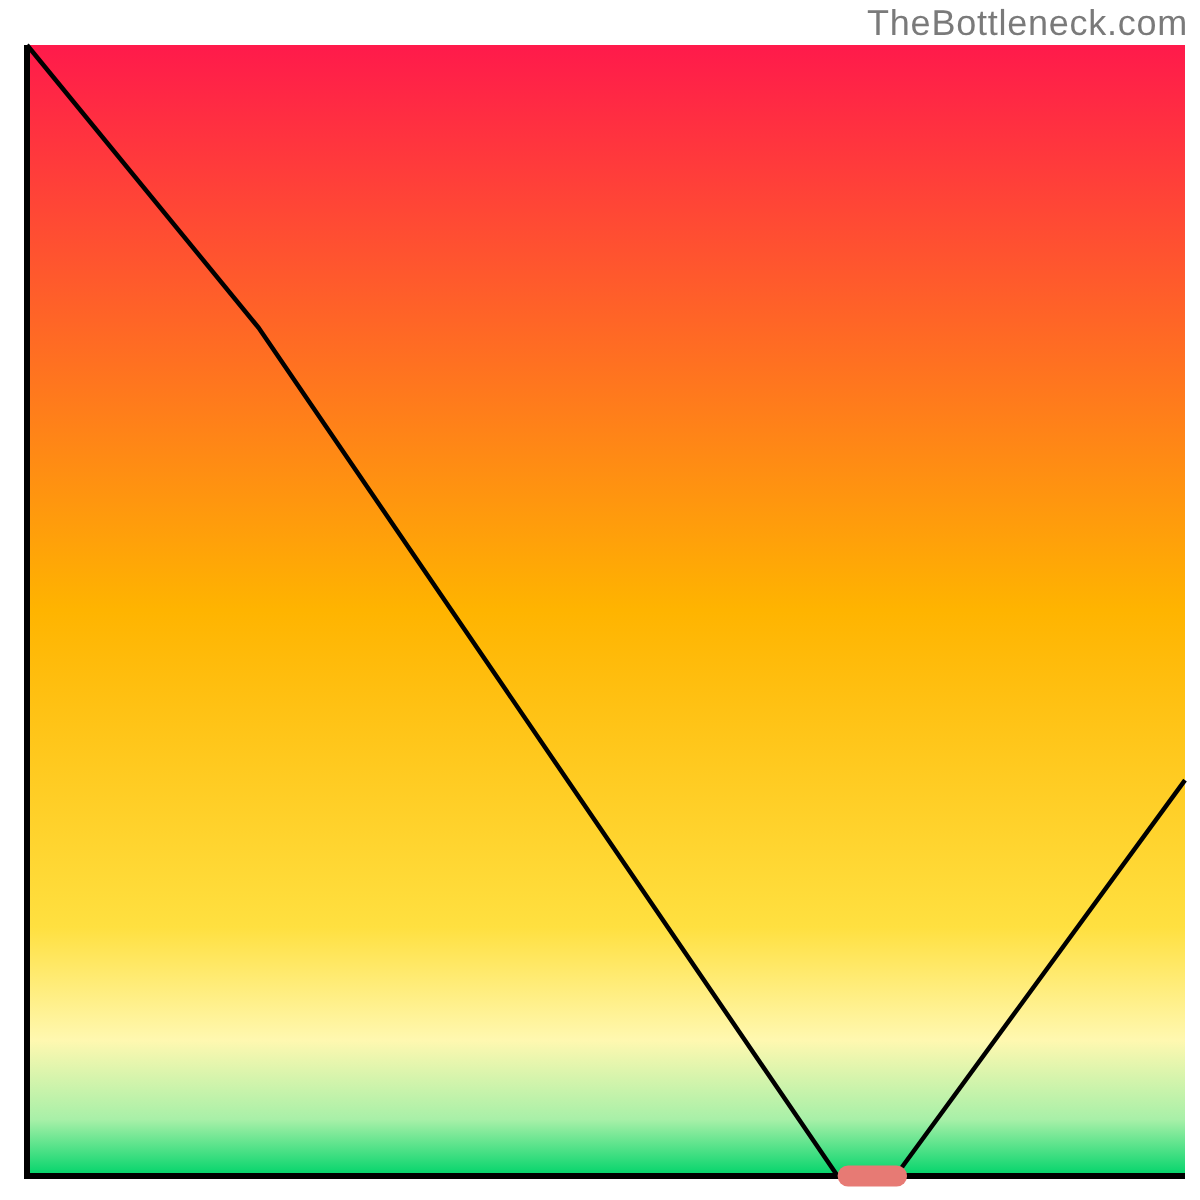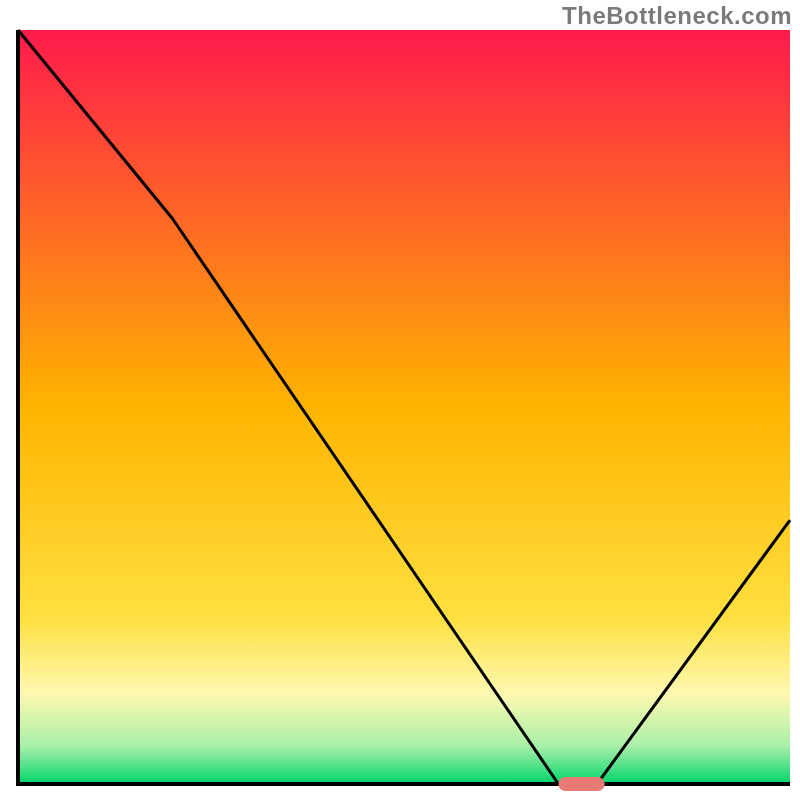--- a/index.html
+++ b/index.html
@@ -14,21 +14,21 @@
     position: relative;
     width: 800px;
     height: 800px;
   }
   .watermark {
     position: absolute;
     top: 2px;
     right: 8px;
     font-family: Arial, Helvetica, sans-serif;
     font-size: 24px;
-    font-weight: 700;
+    font-weight: 400;
     color: #7a7a7a;
     letter-spacing: 0.5px;
     user-select: none;
   }
   svg {
     position: absolute;
     top: 0;
     left: 0;
   }
 </style>

